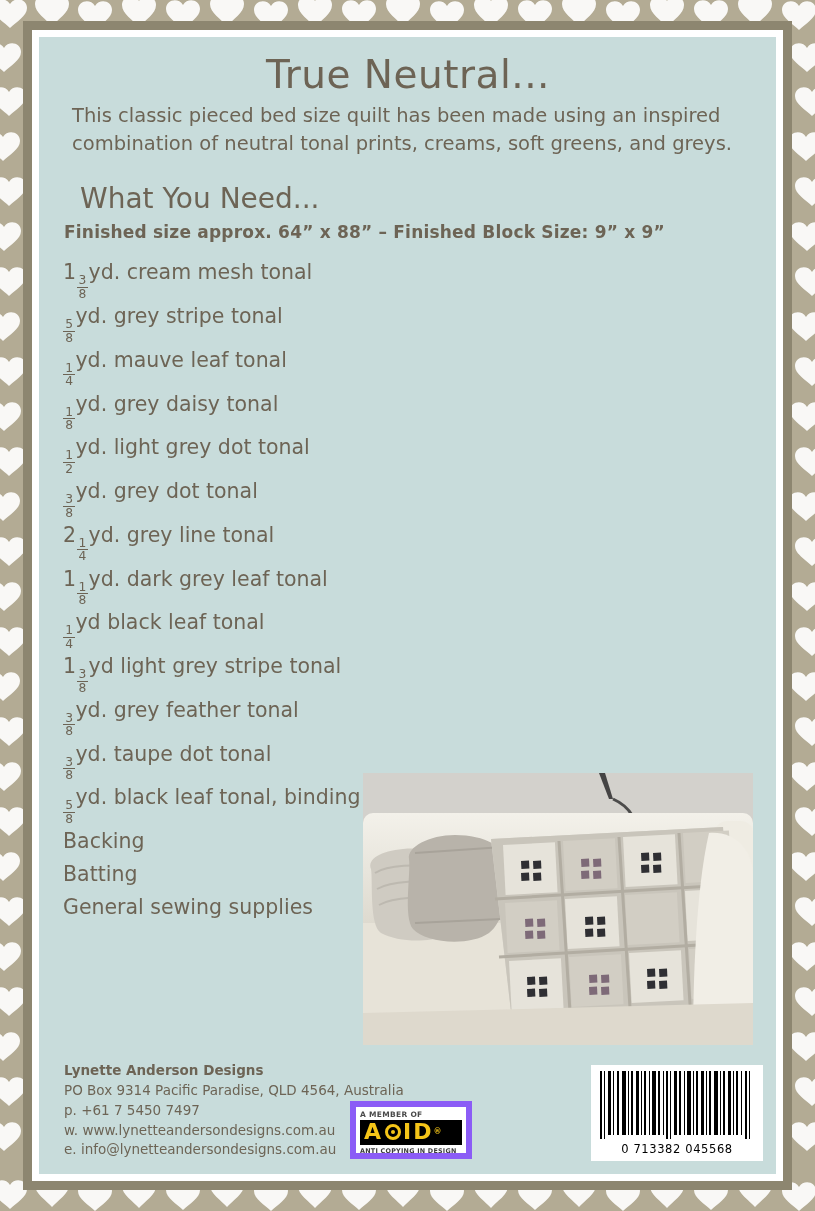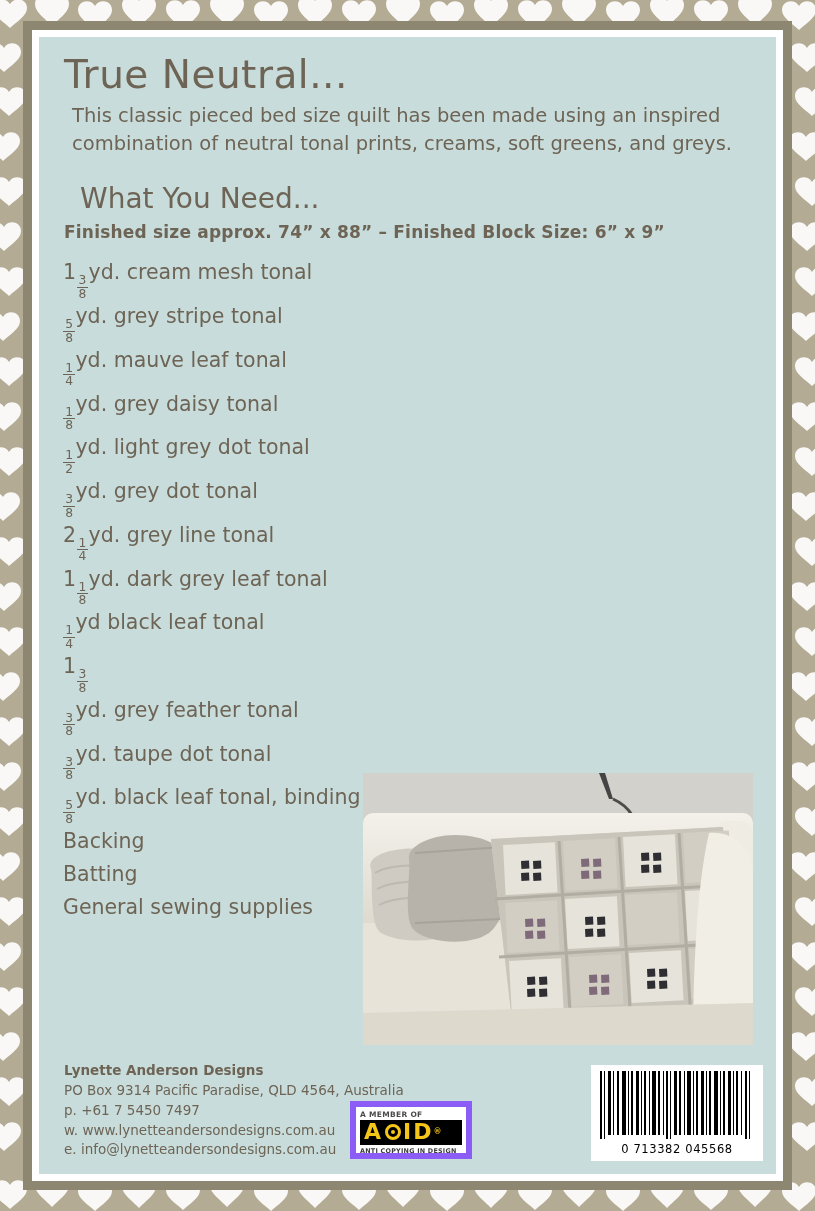--- a/index.html
+++ b/index.html
@@ -47,20 +47,21 @@
 
   
   .title {
     font-family: "DejaVu Sans", sans-serif;
     font-size: 39px;
     color: #6d6455;
     font-weight: 400;
     letter-spacing: 0.5px;
     margin: 2px 0 6px 1px;
     line-height: 1.05;
+    text-align: center;
   }
   .intro {
     font-size: 19.5px;
     color: #6d6455;
     line-height: 1.42;
     margin: 0 0 0 9px;
     max-width: 705px;
   }
   .section-head {
     font-size: 28px;
@@ -322,21 +323,21 @@
 <div class="page-outer">
  <div class="page-white">
   <div class="page-inner">
 
     <h1 class="title">True Neutral...</h1>
 
     <p class="intro">This classic pieced bed size quilt has been made using an inspired combination of neutral tonal prints, creams, soft greens, and greys.</p>
 
     <h2 class="section-head">What You Need...</h2>
 
-    <div class="finished">Finished size approx. 74” x 88” – Finished Block Size: 6” x 9”</div>
+    <div class="finished">Finished size approx. 64” x 88” – Finished Block Size: 9” x 9”</div>
 
     <ul class="materials" id="materials-list">
           <li><span>1</span><span class="frac">
               <span class="num">3</span>
               <span class="den">8</span>
             </span><span>yd. cream mesh tonal</span></li>
           <li><span class="frac">
               <span class="num">5</span>
               <span class="den">8</span>
             </span><span>yd. grey stripe tonal</span></li>
@@ -364,21 +365,21 @@
               <span class="num">1</span>
               <span class="den">8</span>
             </span><span>yd. dark grey leaf tonal</span></li>
           <li><span class="frac">
               <span class="num">1</span>
               <span class="den">4</span>
             </span><span>yd black leaf tonal</span></li>
           <li><span>1</span><span class="frac">
               <span class="num">3</span>
               <span class="den">8</span>
-            </span></li>
+            </span><span>yd light grey stripe tonal</span></li>
           <li><span class="frac">
               <span class="num">3</span>
               <span class="den">8</span>
             </span><span>yd. grey feather tonal</span></li>
           <li><span class="frac">
               <span class="num">3</span>
               <span class="den">8</span>
             </span><span>yd. taupe dot tonal</span></li>
           <li><span class="frac">
               <span class="num">5</span>

